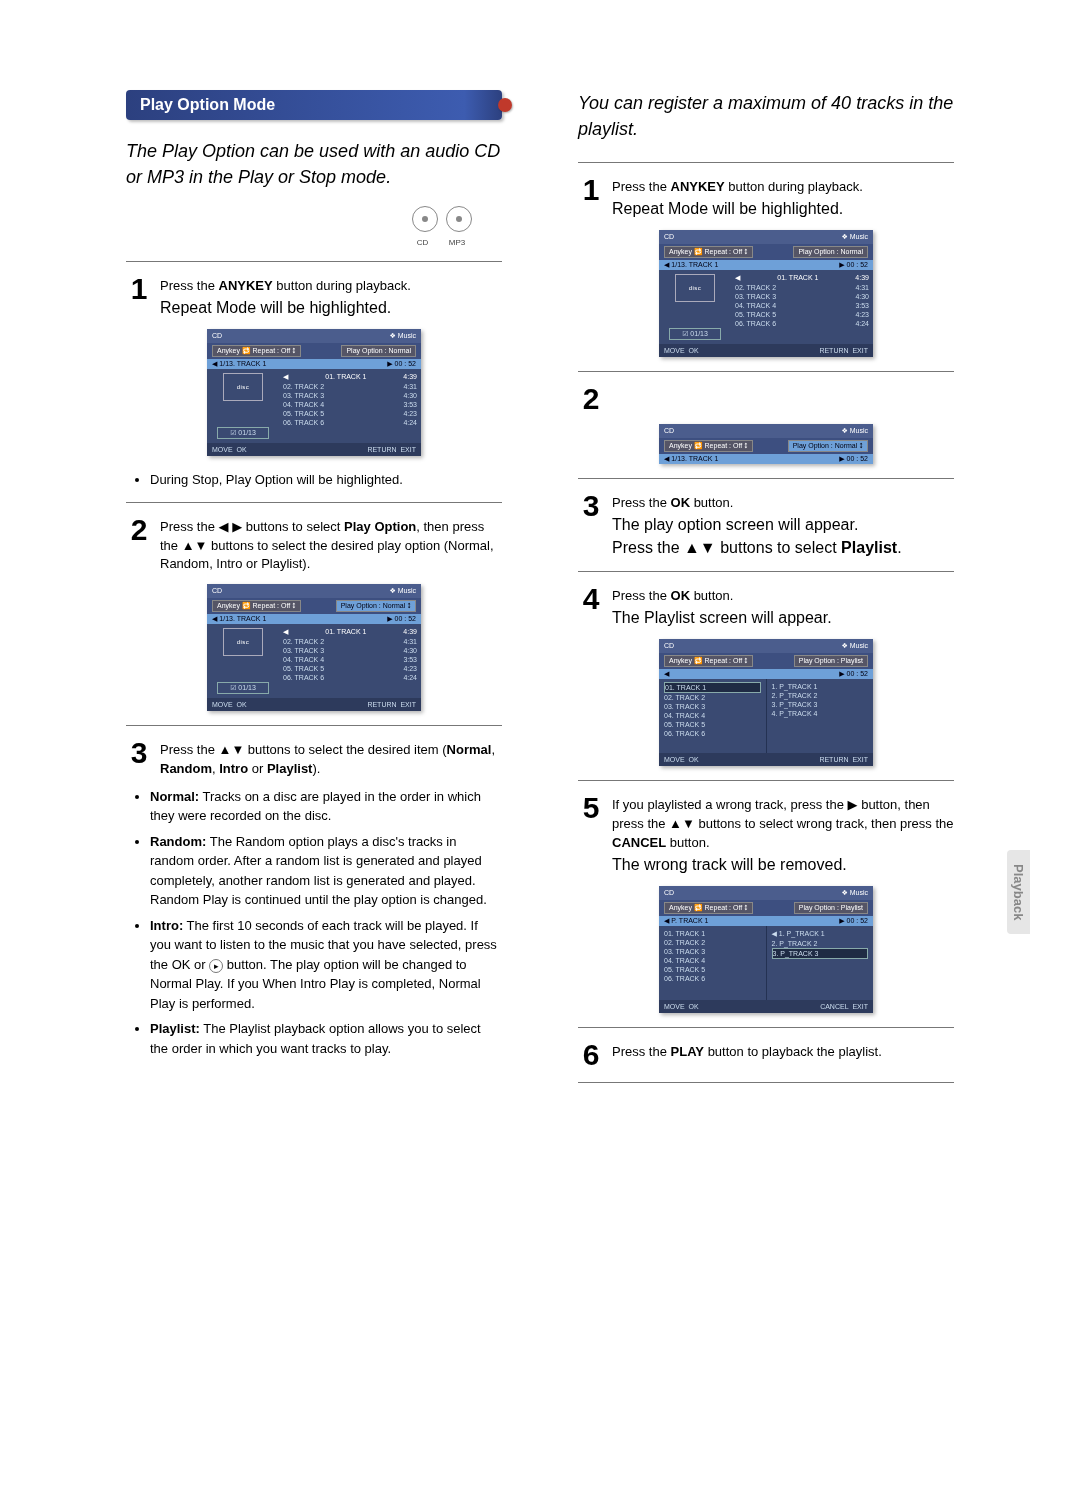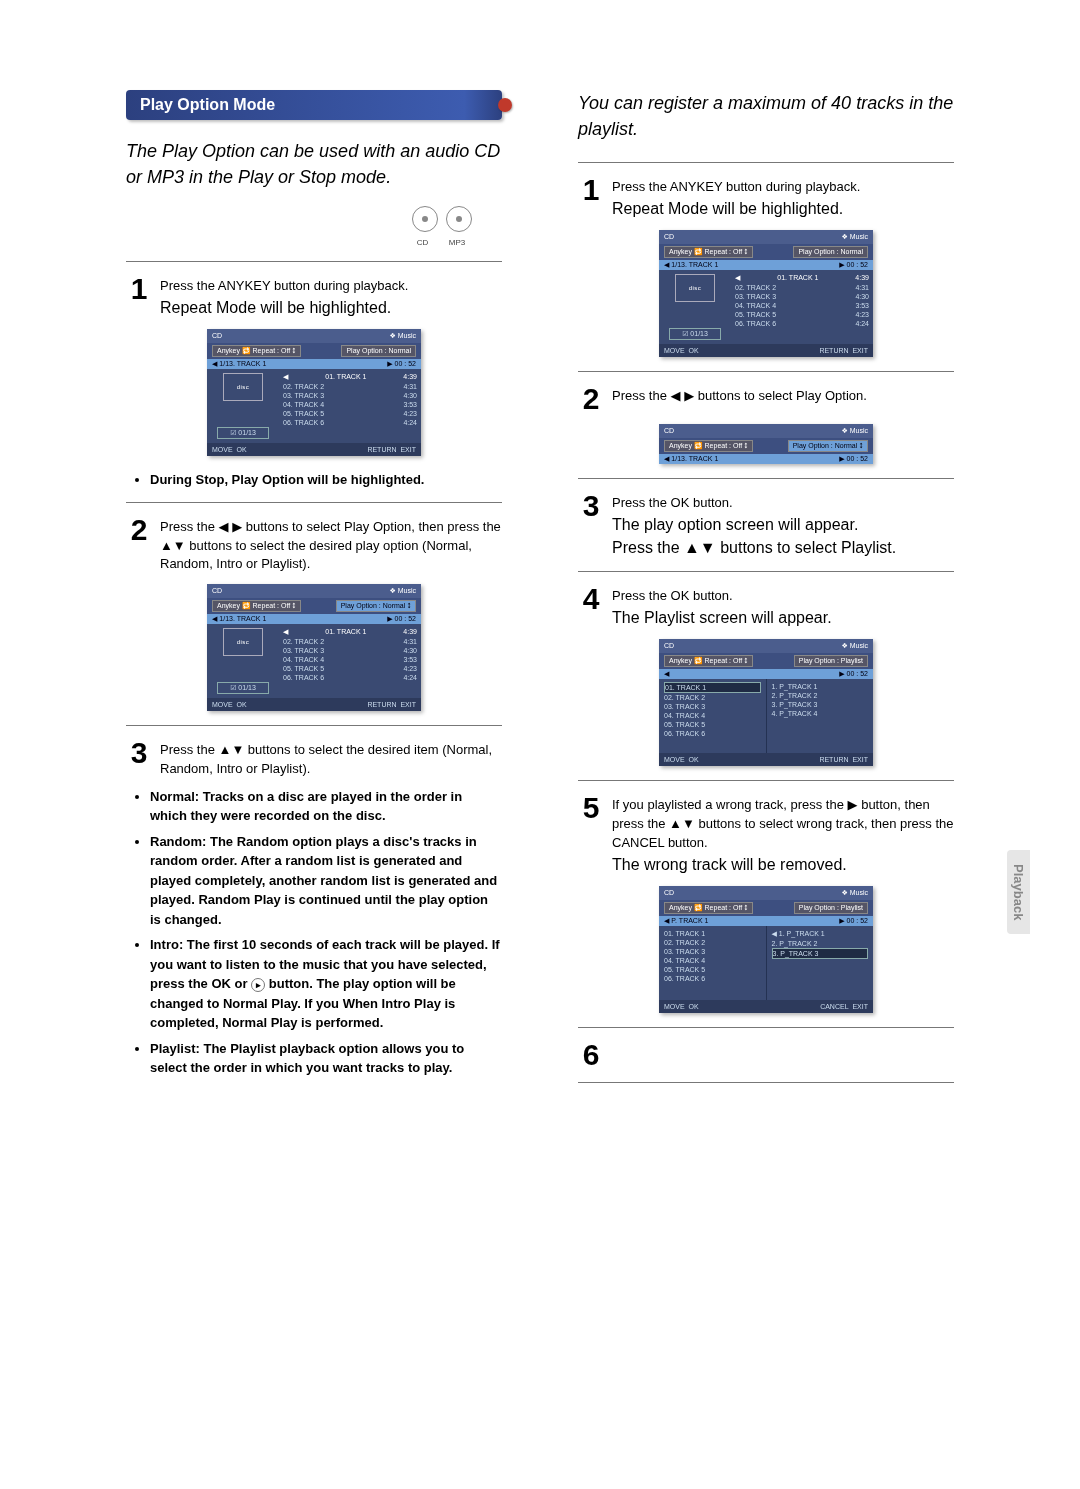--- a/index.html
+++ b/index.html
@@ -29,23 +29,23 @@
     width:14px; height:14px;
     background:#c0392b;
     border-radius:50%;
     box-shadow:1px 1px 2px rgba(0,0,0,.3);
   }
   p.intro { font-size: 18px; line-height: 1.45; margin-bottom: 20px; font-style: italic; }
   hr.rule { border: none; border-top: 1px solid #777; margin: 12px 0; }
   .step { display: flex; gap: 8px; font-size: 13px; line-height: 1.45; margin: 10px 0 6px; }
   .step-num { font-size: 30px; font-weight: bold; line-height: 1; min-width: 26px; text-align:center; }
   .step-body { padding-top: 3px; }
-  .step-body b { font-weight: normal; }
+  .step-body b { font-weight: bold; }
   ul.bul { list-style: disc; font-size: 13px; line-height: 1.5; padding-left: 24px; margin: 8px 0; }
-  ul.bul li { margin-bottom: 6px; font-weight: bold; }
+  ul.bul li { margin-bottom: 6px; }
   .sub { font-size: 16px; line-height:1.45; }
 
   
   .disc-icons { text-align:right; margin:-4px 30px 10px 0; }
   .disc { display:inline-block; width:26px; height:26px; border:1px solid #888; border-radius:50%; margin-left:4px; position:relative; }
   .disc::after{ content:""; position:absolute; left:50%; top:50%; width:6px; height:6px; background:#888; border-radius:50%; transform:translate(-50%,-50%);}
   .disc-label { font-size:8px; text-align:center; margin-top:2px; color:#444;}
 
   
   .shot { width: 214px; margin: 10px auto 14px; background:#3a4a72; font-size:7px; color:#fff; font-family: Arial, sans-serif; box-shadow: 2px 2px 4px rgba(0,0,0,.3); }
@@ -328,21 +328,20 @@
       <div class="footer">
             <span><span>MOVE</span>&nbsp;&nbsp;<span>OK</span></span>
             <span><span>RETURN</span>&nbsp;&nbsp;<span>EXIT</span></span>
           </div>
     </div>
 
     <hr class="rule">
 
     <div class="step">
       <div class="step-num">2</div>
-      <div class="step-body">Press the ◀ ▶ buttons to select Play Option.</div>
     </div>
 
     <div class="shot small">
       <div class="topbar">
             <span>CD</span>
             <span>❖ Music</span>
           </div>
       <div class="cardbar">
             <span class="repeat">Anykey  🔁 Repeat : Off  ⭥</span>
             <span class="option" style="background:#6ea0d8;color:#001;">Play Option : Normal ⭥</span>
@@ -450,20 +449,23 @@
       <div class="footer">
             <span><span>MOVE</span>&nbsp;&nbsp;<span>OK</span></span>
             <span><span>CANCEL</span>&nbsp;&nbsp;<span>EXIT</span></span>
           </div>
     </div>
 
     <hr class="rule">
 
     <div class="step">
       <div class="step-num">6</div>
+      <div class="step-body">
+        <span>Press the </span><b>PLAY</b><span> button to playback the playlist.</span>
+      </div>
     </div>
 
     <hr class="rule">
 
   </div>
 </div>
 
 
 </div>
 

